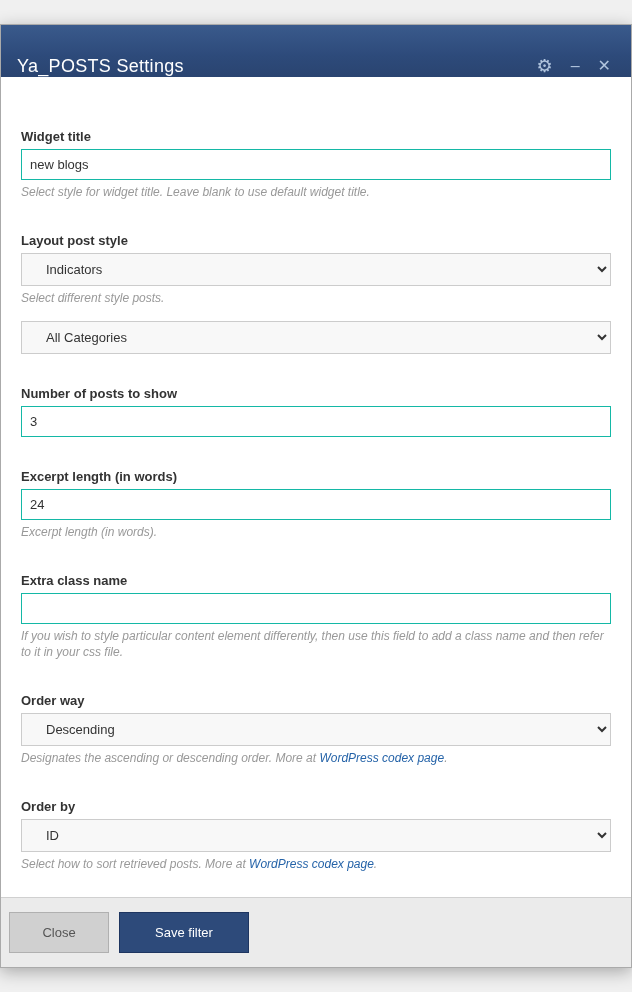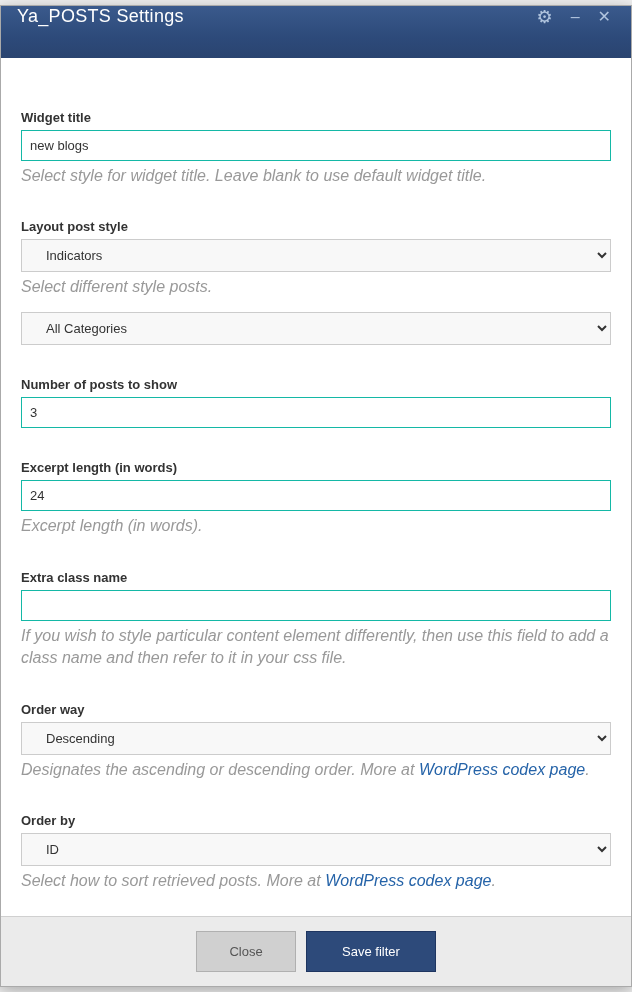--- a/index.html
+++ b/index.html
@@ -26,21 +26,21 @@
       display: flex;
       flex-direction: column;
     }
 
     .titlebar {
       background: linear-gradient(180deg, #3a5a8c 0%, #2d4a7a 60%, #2a4470 100%);
       color: #fff;
       padding: 0 16px;
       height: 52px;
       display: flex;
-      align-items: flex-start;
+      align-items: flex-end;
       justify-content: space-between;
       flex-shrink: 0;
     }
 
     .titlebar-title {
       font-size: 18px;
       font-weight: normal;
       letter-spacing: 0.3px;
     }
 
@@ -74,21 +74,21 @@
     .field-label {
       font-weight: bold;
       color: #333;
       font-size: 13px;
       margin-bottom: 5px;
       display: block;
       margin-top: 32px;
     }
 
     .field-hint {
-      font-size: 16px;
+      font-size: 12px;
       color: #999;
       font-style: italic;
       margin-top: 4px;
       line-height: 1.4;
     }
 
     .field-hint a {
       color: #2563a8;
       text-decoration: none;
     }
@@ -116,21 +116,20 @@
       cursor: pointer;
     }
 
     .footer {
       background: #ebebeb;
       border-top: 1px solid #d0d0d0;
       padding: 14px 8px;
       display: flex;
       gap: 10px;
       flex-shrink: 0;
-      justify-content: center;
     }
 
     .btn-close {
       background: #d0d0d0;
       border: 1px solid #b0b0b0;
       color: #555;
       padding: 12px 28px;
       font-size: 13px;
       cursor: pointer;
       min-width: 100px;

